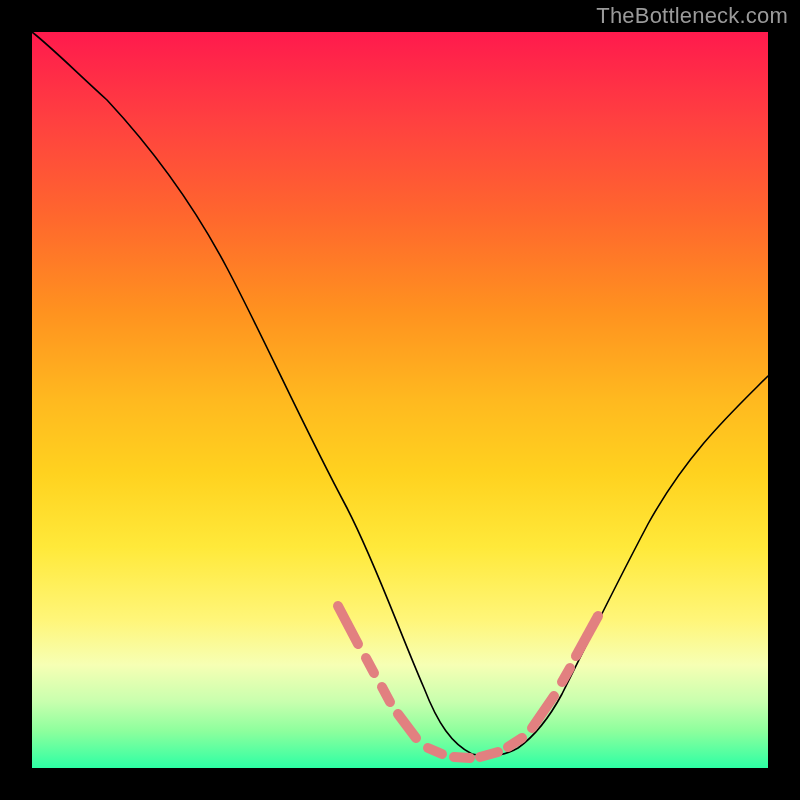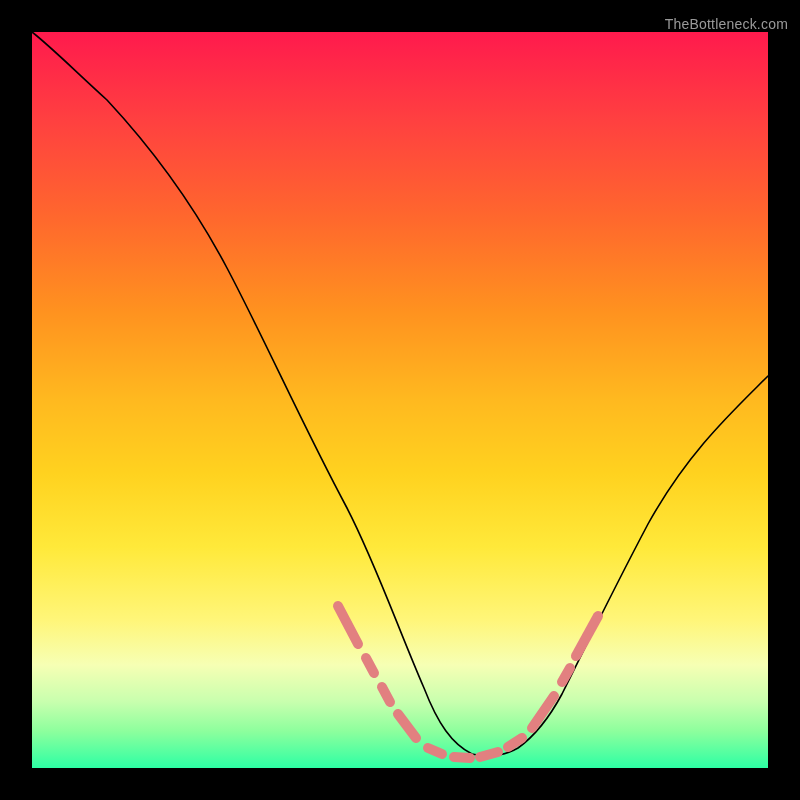--- a/index.html
+++ b/index.html
@@ -28,24 +28,24 @@
       #ffe93a 70%,
       #fff67a 80%,
       #f6ffb4 86%,
       #c8ffae 91%,
       #8dff9d 95%,
       #2dffa4 100%
     );
   }
   .watermark {
     position: absolute;
-    top: 16px;
+    top: 3px;
     right: 12px;
     color: #9a9a9a;
-    font-size: 14px;
+    font-size: 22px;
     letter-spacing: 0.2px;
     font-weight: 500;
     user-select: none;
   }
   svg.plot {
     position: absolute;
     left: 0;
     top: 0;
     width: 736px;
     height: 736px;

